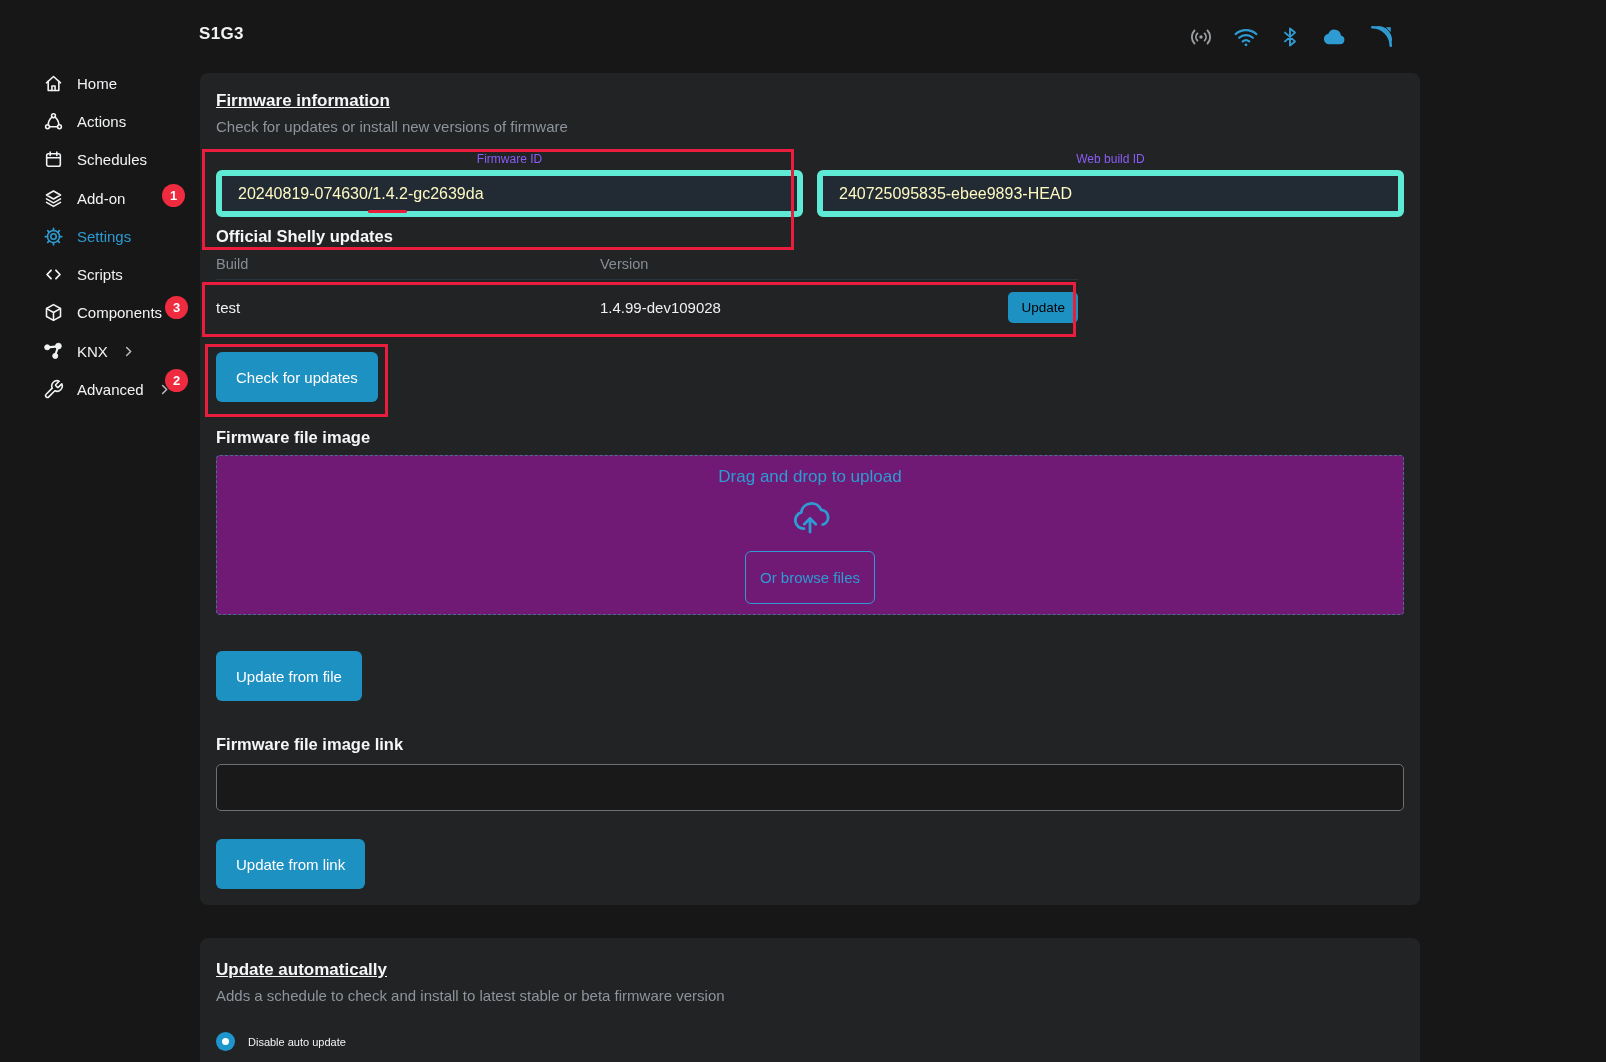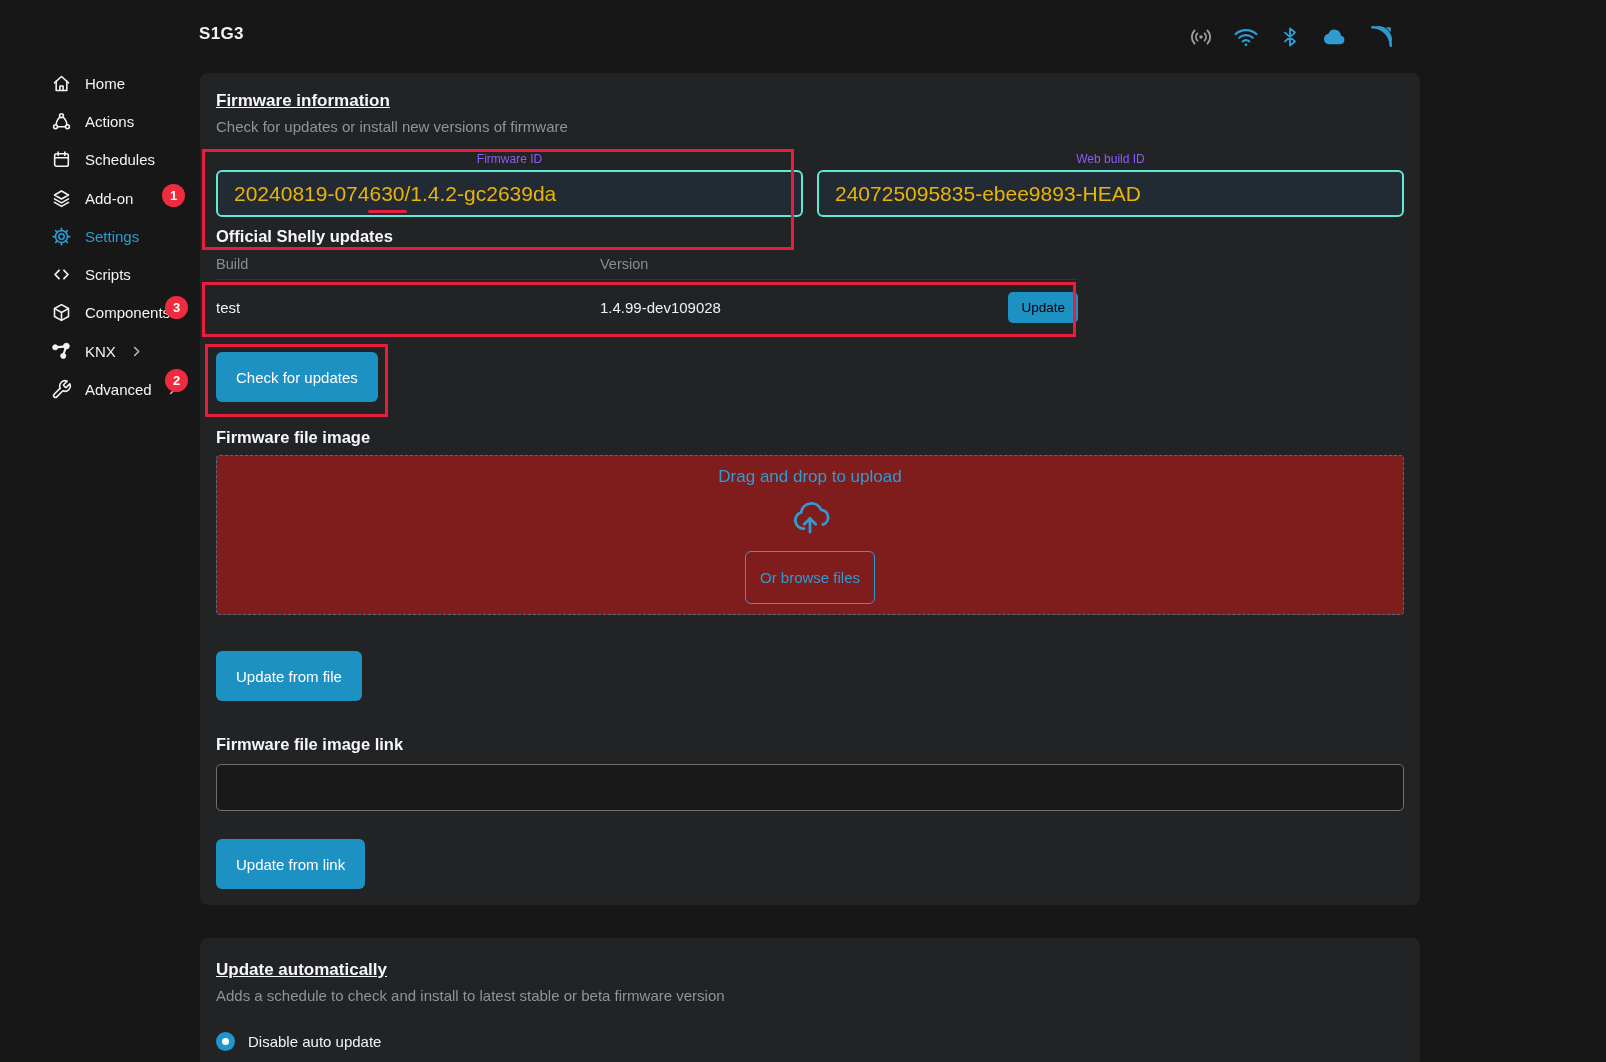--- a/index.html
+++ b/index.html
@@ -11,71 +11,71 @@
   }
   svg { display:block; }
 
   
   .app-title { position:absolute; left:199px; top:24px; font-size:17px; font-weight:700; letter-spacing:.3px; }
   .status-bar { position:absolute; left:1188px; top:23px; display:flex; gap:19px; align-items:center; height:27px; }
   .st-icon { color:#2e9bd3; cursor:pointer; }
   .st-icon.gray { color:#9aa0a5; }
 
   
-  .sidebar { position:absolute; left:8px; top:64px; width:176px; }
+  .sidebar { position:absolute; left:0; top:64px; width:176px; }
   .nav-item { display:flex; align-items:center; height:38.3px; padding-left:43px; gap:13px;
               font-size:15px; color:#f2f3f5; cursor:pointer; position:relative; white-space:nowrap; }
   .nav-item svg { width:21px; height:21px; flex:none; }
   .nav-item.active { color:#2e9bd3; }
   .nav-chevron { margin-left:auto; margin-right:40px; color:#b9bec3; }
   .nav-chevron svg { width:15px; height:15px; }
 
   
   .panel { position:absolute; left:200px; width:1220px; background:#222325; border-radius:8px; padding:16px; }
   .panel-1 { top:73px; height:832px; }
   .panel-2 { top:938px; height:160px; padding-top:20px; }
   .panel-title { font-size:17px; font-weight:700; margin-top:2px; color:#f5f6f7;text-decoration:underline; }
   .panel-sub { color:#8d949c; font-size:15px; margin-top:7px; }
 
   .fields-row { display:flex; gap:14px; margin-top:17px; }
   .field-col { flex:1; }
   .field-label { font-size:12px; color:#8b5cf6; margin-bottom:4px;text-align:center; }
-  .text-input { width:100%; height:47px; background:#222b33; border:2px solid #5eead4; border-radius:6px;
-                color:#eab308; font-size:21px; padding:0 16px; font-family:inherit; outline:none; }
+  .text-input { width:100%; height:47px; background:#222b33; border:6px solid #5eead4; border-radius:6px;
+                color:#fef9c3; font-size:16px; padding:0 16px; font-family:inherit; outline:none; }
 
   .section-heading { font-size:16.5px; font-weight:700; margin-top:10px; color:#f5f6f7; }
 
   .updates-table { width:862px; margin-top:10px; }
   .updates-head { display:grid; grid-template-columns:384px 1fr 92px; font-size:14.5px; color:#868d94; padding-bottom:7px; }
   .updates-row  { display:grid; grid-template-columns:384px 1fr 92px; align-items:center;
                   border-top:1px solid #2a353d; padding:12px 0; font-size:15px; color:#eef0f2; }
   .btn-small { background:#1e91c3; color:#000000; border:none; border-radius:5px; font-size:13.5px;
                padding:8px 13px; justify-self:end; cursor:pointer; font-family:inherit; }
 
   .btn-primary { display:block; background:#1e91c3; color:#fff; border:none; border-radius:6px;
                  font-size:15px; height:50px; padding:0 20px; cursor:pointer; font-family:inherit; }
   .btn-check { margin-top:17px; }
   .file-heading { font-size:16.5px; font-weight:700; margin-top:26px; color:#f5f6f7; }
 
-  .dropzone { margin-top:8px; height:160px; background:#7f1d1d; border:1px dashed #47708a; border-radius:4px;
+  .dropzone { margin-top:8px; height:160px; background:#701a75; border:1px dashed #47708a; border-radius:4px;
               display:flex; flex-direction:column; align-items:center; justify-content:center; gap:9px; cursor:pointer; }
   .dropzone-text { color:#2e9bd3; font-size:17px; }
   .browse-btn { background:transparent; border:1px solid #2e9bd3; color:#2e9bd3; font-size:15px;
                 border-radius:6px; padding:17px 14px; cursor:pointer; font-family:inherit; margin-top:4px; }
 
   .btn-file { margin-top:36px; }
   .link-heading { font-size:16.5px; font-weight:700; margin-top:34px; color:#f5f6f7; }
   .link-input { margin-top:10px; width:100%; height:47px; background:#191919; border:1px solid #707070;
                 border-radius:5px; color:#e8e8e8; font-size:16px; padding:0 14px; font-family:inherit; outline:none; }
   .btn-link { margin-top:28px; }
 
   .radio-row { display:flex; align-items:center; gap:13px; margin-top:28px; cursor:pointer; }
   .radio-outer { width:19px; height:19px; border-radius:50%; background:#1e96cb; position:relative; flex:none; }
   .radio-outer::after { content:""; position:absolute; inset:6px; background:#fff; border-radius:50%; }
-  .radio-label { font-size:15px; color:#f2f3f5; }
+  .radio-label { font-size:11px; color:#f2f3f5; }
 
   
   .ann-rect { position:absolute; border:3px solid #ea1e3c; z-index:25; pointer-events:none; }
   #ann-firmware { left:202px; top:149px; width:592px; height:101px; }
   #ann-row      { left:202px; top:282px; width:874px; height:55px; }
   #ann-check    { left:205px; top:344px; width:183px; height:73px; }
   .ann-underline { position:absolute; left:368px; top:210px; width:39px; height:3px;
                    background:#ea1e3c; border-radius:2px; z-index:26; pointer-events:none; }
   .badge { position:absolute; width:23px; height:23px; border-radius:50%; background:#ef2b3f; color:#fff;
            font-size:13px; font-weight:700; display:flex; align-items:center; justify-content:center;

